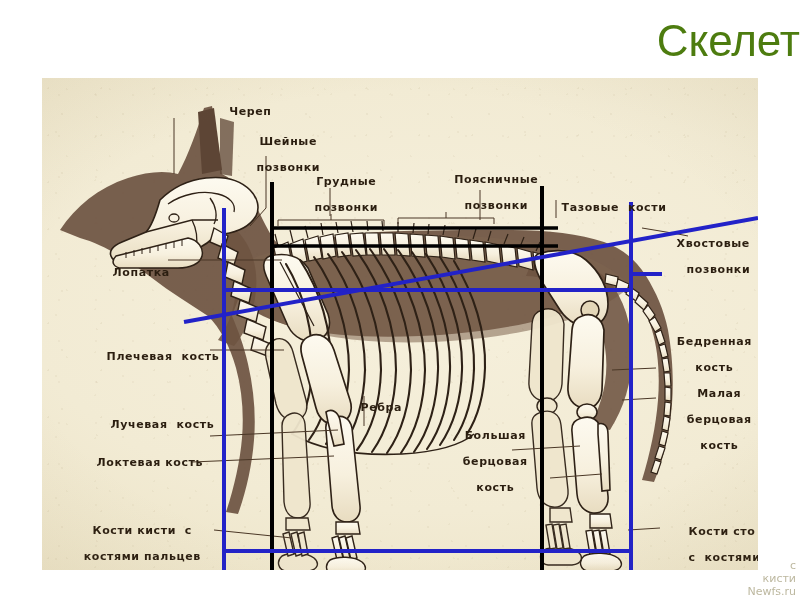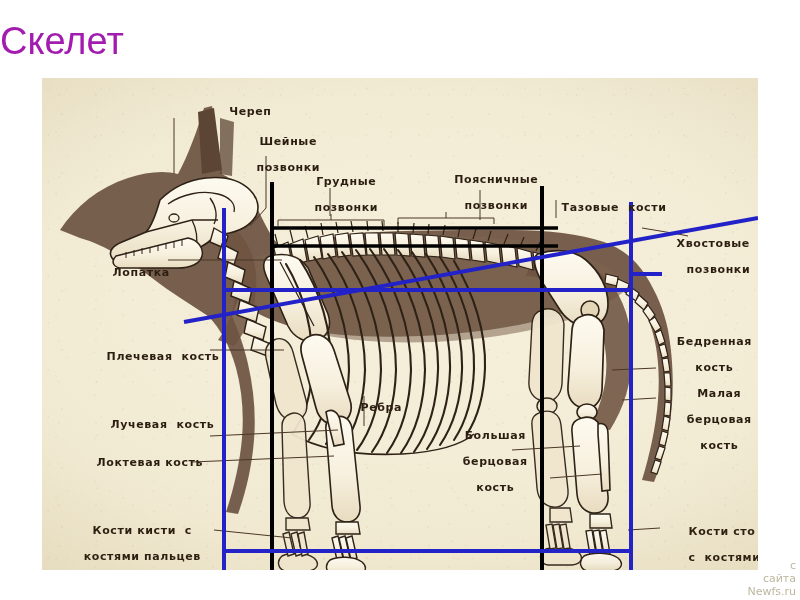--- a/index.html
+++ b/index.html
@@ -18,24 +18,24 @@
     width: 800px;
     height: 600px;
     background: #ffffff;
   }
   
   #title {
     position: absolute;
     left: 0;
     top: 14px;
     width: 800px;
-    text-align: left;
-    font-size: 38px;
+    text-align: right;
+    font-size: 44px;
     line-height: 54px;
-    color: #a21caf;
+    color: #4d7c0f;
     font-family: "Liberation Sans", sans-serif;
     letter-spacing: 0px;
     white-space: nowrap;
   }
   
   #plate {
     position: absolute;
     left: 42px;
     top: 78px;
     width: 716px;
@@ -474,17 +474,17 @@
       <span>Кости сто пы</span><br>
       <span>с  костями</span><br>
       
     </div>
 
     <div class="vignette"></div>
   </div>
 
   <div id="watermark">
     <span class="wm-line">с</span>
-    <span class="wm-line">сайта</span>
+    <span class="wm-line">кисти</span>
     <span class="wm-line">Newfs.ru</span>
   </div>
 
 </div>
 
 </body></html>

